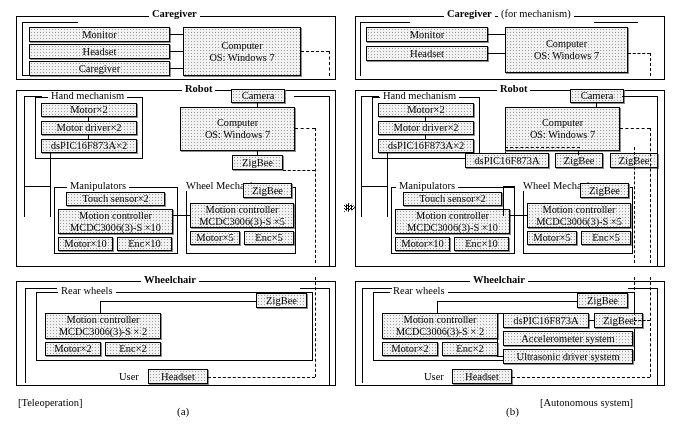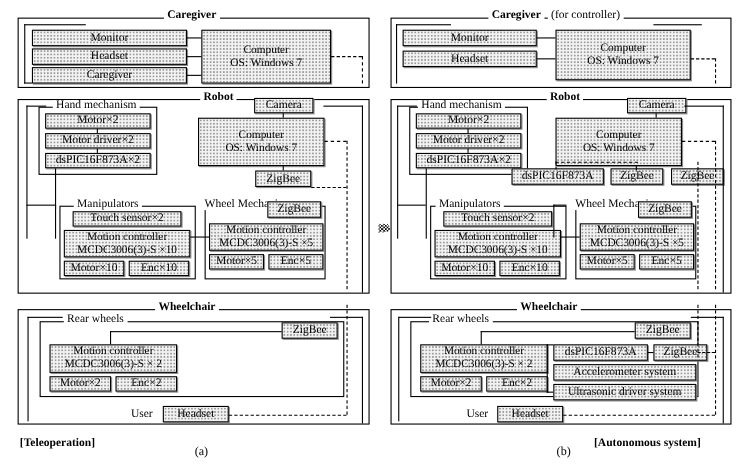--- a/index.html
+++ b/index.html
@@ -36,21 +36,21 @@
   
   .ln{position:absolute;background:#000;}
   .lnh{height:1.2px;}
   .lnv{width:1.2px;}
 
   .dh{position:absolute;height:0;border-top:1.4px dashed #000;}
   .dv{position:absolute;width:0;border-left:1.4px dashed #000;}
 
   
   .cap{position:absolute;font-size:11px;white-space:nowrap;}
-  .cap.bold{font-weight:bold;font-size:10.5px;}
+  .cap.bold{font-weight:normal;font-size:10.5px;}
 
   
   .burst{position:absolute;width:14px;height:9px;
          background:repeating-conic-gradient(#000 0 25%, #fff 0 50%) 0 0/3px 3px;
          clip-path:polygon(0 50%,22% 0,22% 22%,50% 0,50% 100%,22% 78%,22% 100%);
          transform:scaleX(-1);}
   .burst2{position:absolute;width:14px;height:9px;
          background:repeating-conic-gradient(#000 0 25%, #fff 0 50%) 0 0/3px 3px;
          clip-path:polygon(100% 50%,78% 0,78% 22%,50% 0,50% 100%,78% 78%,78% 100%);}
 </style>
@@ -197,21 +197,21 @@
   <div class="dv" style="left:315px;top:277px;height:100px;"></div>
 
   <div class="cap bold" style="left:18px;top:397px;">[Teleoperation]</div>
   <div class="cap" style="left:177px;top:405px;">(a)</div>
 
   <div class="burst" style="left:337px;top:203px;"></div>
   <div class="burst2" style="left:341px;top:203px;"></div>
 
   <div class="frame outer" style="left:355px;top:16px;width:310px;height:64px;"></div>
   <div class="glabel bold" style="left:444px;top:9px;">Caregiver</div>
-  <div class="glabel" style="left:498px;top:9px;">(for controller)</div>
+  <div class="glabel" style="left:498px;top:9px;">(for mechanism)</div>
 
   <div class="box" style="left:366px;top:27px;width:122px;height:15px;">
     <span>Monitor</span>
   </div>
   <div class="box" style="left:366px;top:46px;width:122px;height:15px;">
     <span>Headset</span>
   </div>
   <div class="box two" style="left:505px;top:27px;width:123px;height:46px;">
     <span>Computer</span>
     <span>OS: Windows 7</span>

